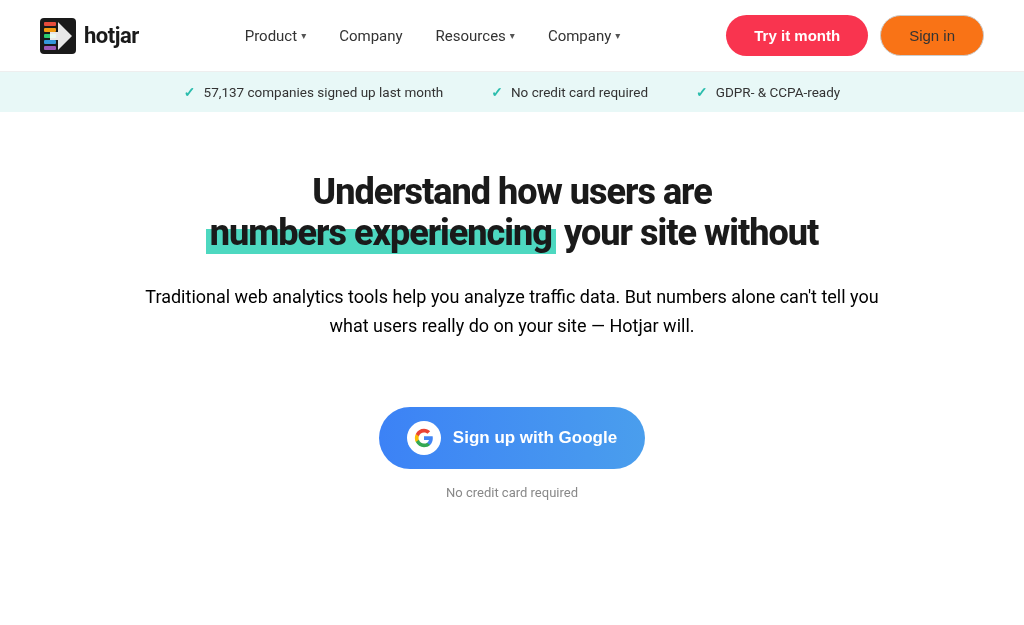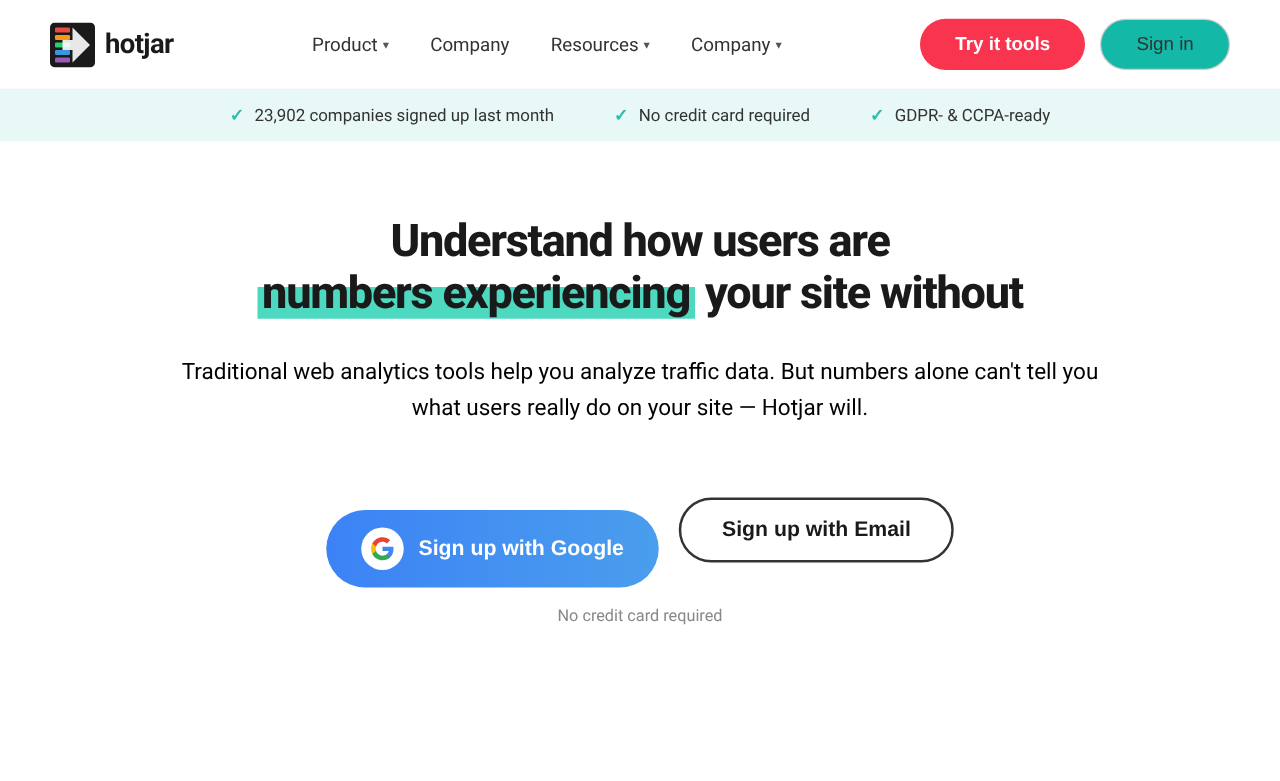--- a/index.html
+++ b/index.html
@@ -58,21 +58,21 @@
       background: #f9344f;
       color: #fff;
       border: none;
       border-radius: 50px;
       padding: 12px 28px;
       font-size: 15px;
       font-weight: 600;
       cursor: pointer;
     }
     .btn-sign-in {
-      background: #14b8a6;
+      background: #f97316;
       color: #333;
       border: 1.5px solid #ccc;
       border-radius: 50px;
       padding: 11px 28px;
       font-size: 15px;
       font-weight: 500;
       cursor: pointer;
       text-align: right;
     }
 
@@ -230,29 +230,29 @@
       <span>Resources</span>
       <span class="chevron">▾</span>
     </a>
     <a class="nav-link">
       <span>Company</span>
       <span class="chevron">▾</span>
     </a>
   </div>
 
   <div class="nav-cta">
-    <button class="btn-try-free">Try it tools</button>
+    <button class="btn-try-free">Try it month</button>
     <button class="btn-sign-in">Sign in</button>
   </div>
 </nav>
 
 <div class="announcement-bar">
   <div class="announcement-item">
     <span class="check-icon">✓</span>
-    <span>23,902 companies signed up last month</span>
+    <span>57,137 companies signed up last month</span>
   </div>
   <div class="announcement-item">
     <span class="check-icon">✓</span>
     <span>No credit card required</span>
   </div>
   <div class="announcement-item">
     <span class="check-icon">✓</span>
     <span>GDPR- &amp; CCPA-ready</span>
   </div>
 </div>
@@ -272,19 +272,16 @@
           <svg class="google-g" viewBox="0 0 24 24">
             <path d="M22.56 12.25c0-.78-.07-1.53-.2-2.25H12v4.26h5.92c-.26 1.37-1.04 2.53-2.21 3.31v2.77h3.57c2.08-1.92 3.28-4.74 3.28-8.09z" fill="#4285F4"></path>
             <path d="M12 23c2.97 0 5.46-.98 7.28-2.66l-3.57-2.77c-.98.66-2.23 1.06-3.71 1.06-2.86 0-5.29-1.93-6.16-4.53H2.18v2.84C3.99 20.53 7.7 23 12 23z" fill="#34A853"></path>
             <path d="M5.84 14.09c-.22-.66-.35-1.36-.35-2.09s.13-1.43.35-2.09V7.07H2.18C1.43 8.55 1 10.22 1 12s.43 3.45 1.18 4.93l2.85-2.22.81-.62z" fill="#FBBC05"></path>
             <path d="M12 5.38c1.62 0 3.06.56 4.21 1.64l3.15-3.15C17.45 2.09 14.97 1 12 1 7.7 1 3.99 3.47 2.18 7.07l3.66 2.84c.87-2.6 3.3-4.53 6.16-4.53z" fill="#EA4335"></path>
           </svg>
         </div>
         <span>Sign up with Google</span>
       </div>
     </button>
-    <button class="btn-email">
-      <span>Sign up with Email</span>
-    </button>
   </div>
 
   <p class="no-cc">No credit card required</p>
 </section>
 
 </body></html>

